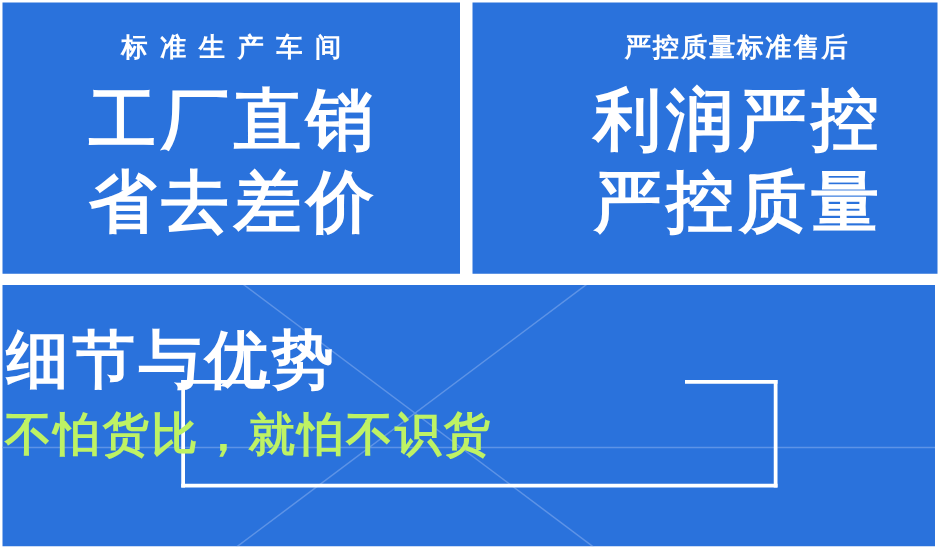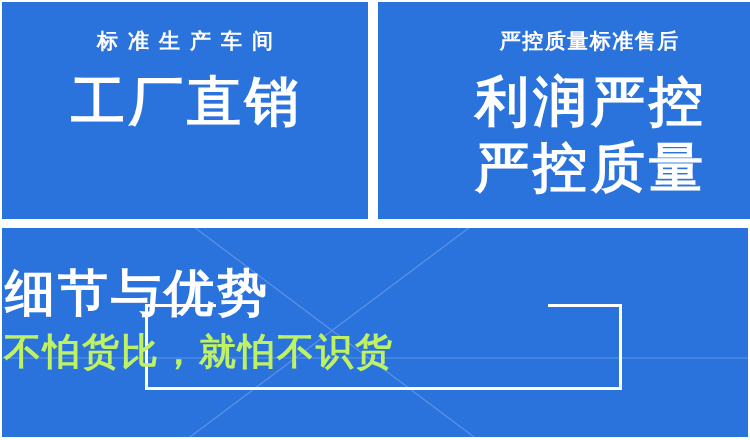--- a/index.html
+++ b/index.html
@@ -13,20 +13,21 @@
     overflow: hidden;
     font-family: "Liberation Sans", "DejaVu Sans", sans-serif;
   }
 
   #banner {
     position: relative;
     width: 750px;
     height: 440px;
     background: #ffffff;
     box-sizing: border-box;
+    font-family: Liberation Mono, monospace;
   }
 
   
   .panel {
     position: absolute;
     background: #2a72dc;
     box-sizing: border-box;
     overflow: hidden;
   }
 
@@ -170,20 +171,21 @@
 </style>
 </head>
 <body>
 
 <div id="banner">
 
   <div class="panel" id="panel-left">
     <div class="panel-inner">
       <div class="eyebrow">标准生产车间</div>
       <div class="headline line1">工厂直销</div>
+      <div class="headline line2">省去差价</div>
     </div>
   </div>
 
   <div class="panel" id="panel-right">
     <div class="panel-inner">
       <div class="eyebrow">严控质量标准售后</div>
       <div class="headline line1">利润严控</div>
       <div class="headline line2">严控质量</div>
     </div>
   </div>

